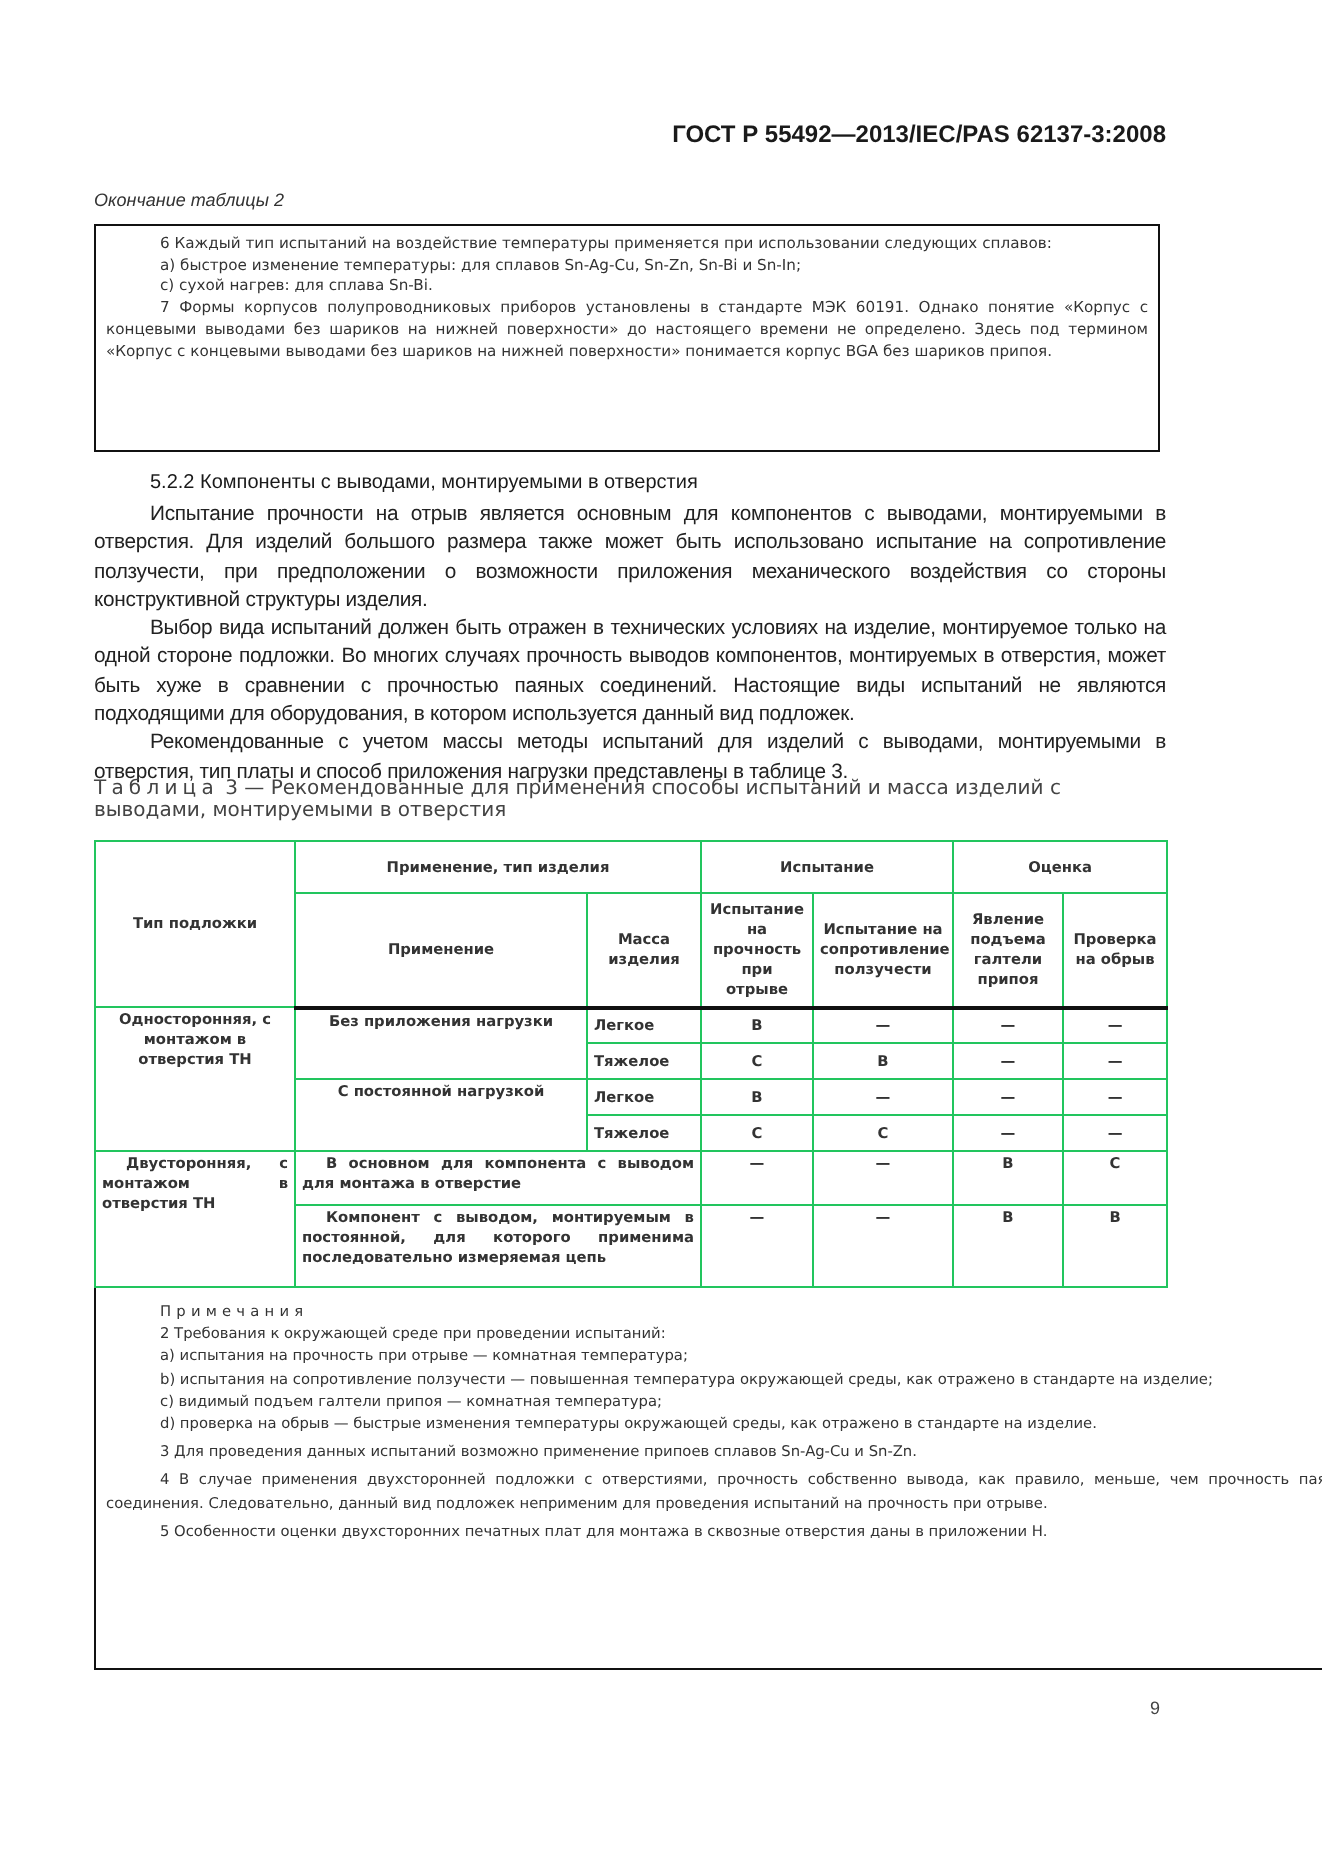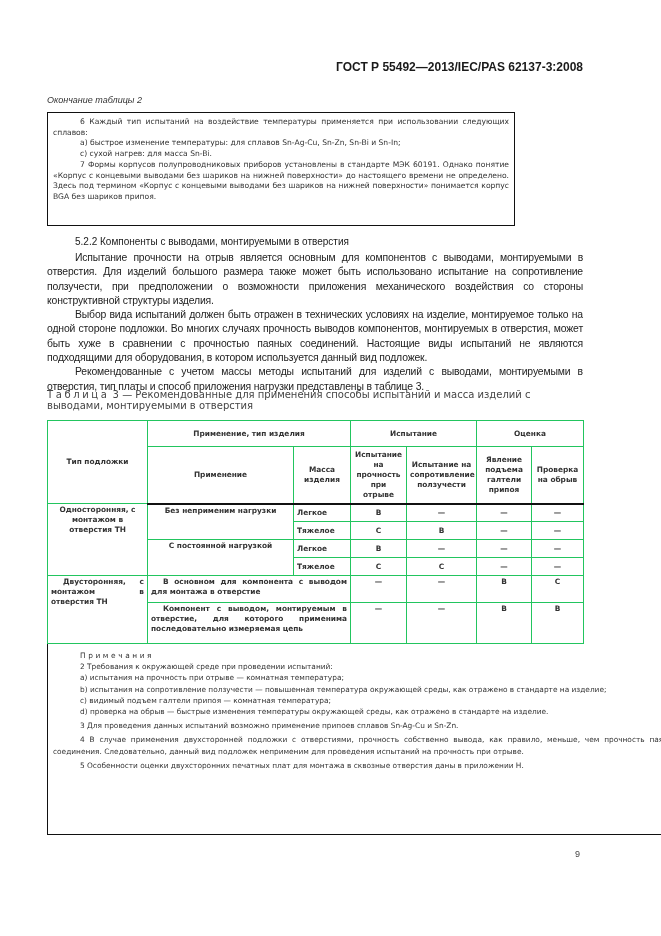--- a/index.html
+++ b/index.html
@@ -9,21 +9,21 @@
   }
   .header-std {
     position: absolute; right: 78px; top: 60px;
     font-size: 12px; font-weight: bold; letter-spacing: 0;
   }
   .cont-caption {
     position: absolute; left: 47px; top: 95px;
     font-size: 9px; font-style: italic; color: #333;
   }
   .box {
-    position: absolute; left: 47px; top: 112px; width: 468px; height: 114px;
+    position: absolute; left: 47px; top: 112px; width: 533px; height: 114px;
     border: 1.5px solid #111; box-sizing: border-box;
     padding: 4px 5px 0 5px;
     font-family: "DejaVu Sans", sans-serif; font-size: 7.6px; line-height: 10.7px; color: #333;
   }
   .box p { margin: 0; text-align: justify; }
   .ind { text-indent: 27px; }
   .sub { padding-left: 27px; }
 
   .h-section {
     position: absolute; left: 47px; top: 236px;
@@ -74,21 +74,21 @@
 </head>
 <body>
 
 <div class="header-std">ГОСТ Р 55492—2013/IEC/PAS 62137-3:2008</div>
 
 <div class="cont-caption">Окончание таблицы 2</div>
 
 <div class="box">
   <p class="ind">6  Каждый тип испытаний на воздействие температуры применяется при использовании следующих сплавов:</p>
   <p class="sub">a)  быстрое изменение температуры: для сплавов Sn-Ag-Cu, Sn-Zn, Sn-Bi и Sn-In;</p>
-  <p class="sub">c)  сухой нагрев: для масса Sn-Bi.</p>
+  <p class="sub">c)  сухой нагрев: для сплава Sn-Bi.</p>
   <p class="ind">7  Формы корпусов полупроводниковых приборов установлены в стандарте МЭК 60191. Однако понятие «Корпус с концевыми выводами без шариков на нижней поверхности» до настоящего времени не определено. Здесь под термином «Корпус с концевыми выводами без шариков на нижней поверхности» понимается корпус BGA без шариков припоя.</p>
 </div>
 
 <div class="h-section">5.2.2  Компоненты с выводами, монтируемыми в отверстия</div>
 
 <div class="body-text">
   <p>Испытание прочности на отрыв является основным для компонентов с выводами, монтируемыми в отверстия. Для изделий большого размера также может быть использовано испытание на сопротивление ползучести, при предположении о возможности приложения механического воздействия со стороны конструктивной структуры изделия.</p>
   <p>Выбор вида испытаний должен быть отражен в технических условиях на изделие, монтируемое только на одной стороне подложки. Во многих случаях прочность выводов компонентов, монтируемых в отверстия, может быть хуже в сравнении с прочностью паяных соединений. Настоящие виды испытаний не являются подходящими для оборудования, в котором используется данный вид подложек.</p>
   <p>Рекомендованные с учетом массы методы испытаний для изделий с выводами, монтируемыми в отверстия, тип платы и способ приложения нагрузки представлены в таблице 3.</p>
 </div>
@@ -119,21 +119,21 @@
       <th class="c">Масса изделия</th>
       <th class="c">Испытание на прочность при отрыве</th>
       <th class="c">Испытание на сопротивление ползучести</th>
       <th class="c">Явление подъема галтели припоя</th>
       <th class="c">Проверка на обрыв</th>
     </tr>
   </thead>
   <tbody>
     <tr style="height:18px">
       <td rowspan="4" class="top c">Односторонняя, с монтажом в отверстия ТН</td>
-      <td rowspan="2" class="top c">Без неприменим нагрузки</td>
+      <td rowspan="2" class="top c">Без приложения нагрузки</td>
       <td>Легкое</td>
       <td class="c">B</td>
       <td class="c">—</td>
       <td class="c">—</td>
       <td class="c">—</td>
     </tr>
     <tr style="height:18px">
       <td>Тяжелое</td>
       <td class="c">C</td>
       <td class="c">B</td>
@@ -157,21 +157,21 @@
     </tr>
     <tr style="height:27px">
       <td rowspan="2" class="top just indc">Двусторонняя, с монтажом в отверстия ТН</td>
       <td colspan="2" class="top just indc">В основном для компонента с выводом для монтажа в отверстие</td>
       <td class="top c">—</td>
       <td class="top c">—</td>
       <td class="top c">B</td>
       <td class="top c">C</td>
     </tr>
     <tr style="height:41px">
-      <td colspan="2" class="top just indc">Компонент с выводом, монтируемым в отверстие, для которого применима последовательно измеряемая цепь</td>
+      <td colspan="2" class="top just indc">Компонент с выводом, монтируемым в постоянной, для которого применима последовательно измеряемая цепь</td>
       <td class="top c">—</td>
       <td class="top c">—</td>
       <td class="top c">B</td>
       <td class="top c">B</td>
     </tr>
   </tbody>
 </table>
 
 <div class="notes">
   <p class="ind"><span class="spaced">Примечания</span></p>

